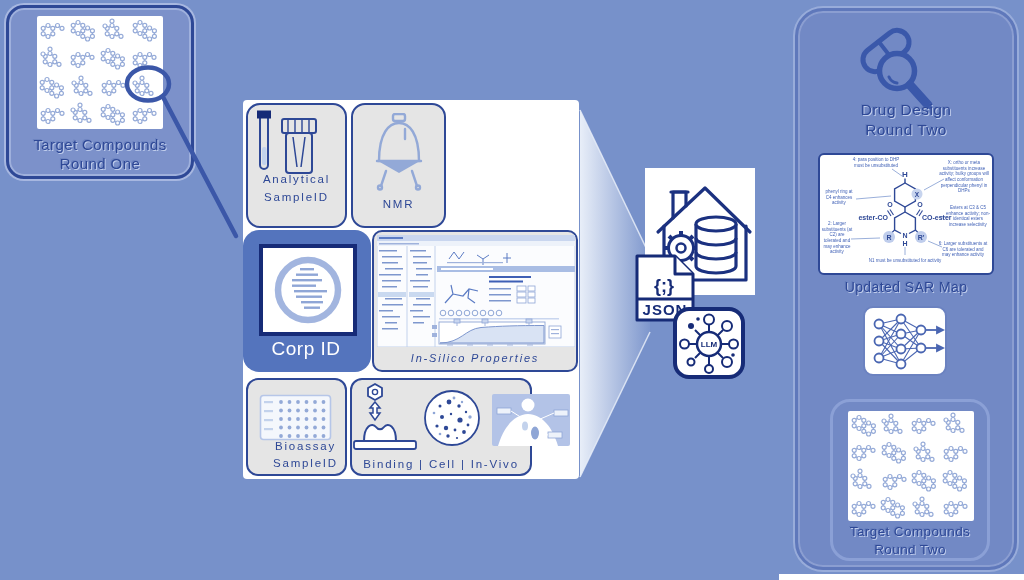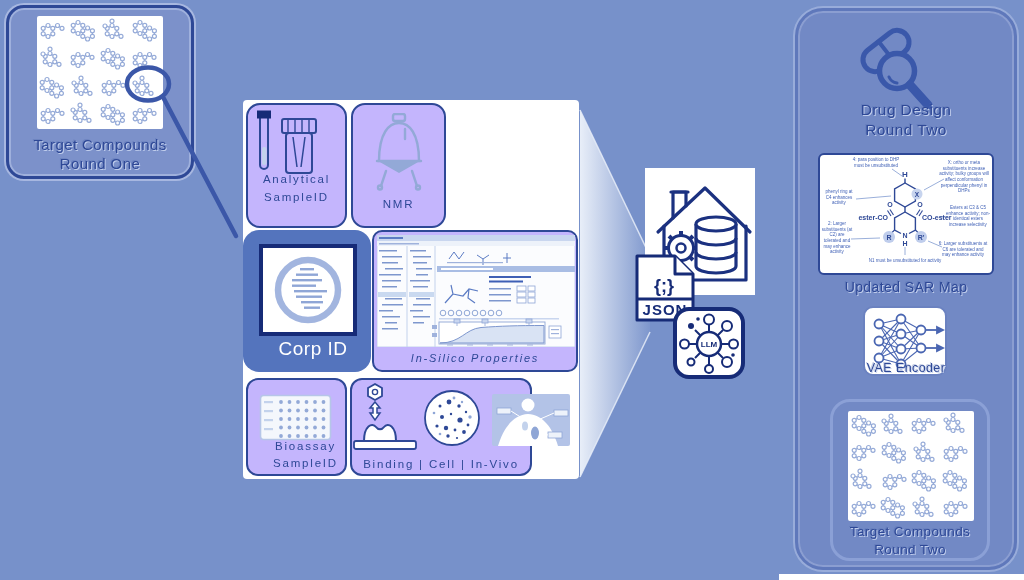--- a/index.html
+++ b/index.html
@@ -18,31 +18,31 @@
   .mol-square{background:#FFFFFF;border-radius:2px;}
   .emboss{
     color:#2E4896;font-weight:400;text-align:center;
     text-shadow:1px 1px 0 rgba(200,212,240,.9), -1px -1px 0 rgba(84,110,176,.35);
     letter-spacing:.4px;
   }
   .left-cap1{left:0;top:128px;width:182px;font-size:15px;}
   .left-cap2{left:0;top:147px;width:182px;font-size:15px;}
   
   .center-panel{left:243px;top:100px;width:336px;height:379px;background:#FFFFFF;border-radius:4px;}
-  .cell{position:absolute;background:#c4b5fd;border:2.5px solid #2E4896;border-radius:14px;box-sizing:border-box;}
+  .cell{position:absolute;background:#e5e5e5;border:2.5px solid #2E4896;border-radius:14px;box-sizing:border-box;}
   .cell-label{
     position:absolute;width:100%;text-align:center;color:#2E4896;
     font-size:11.5px;font-weight:500;letter-spacing:1.8px;white-space:nowrap;
   }
   .cell-analytical{left:3px;top:3px;width:101px;height:125px;}
   .cell-nmr{left:108px;top:3px;width:95px;height:125px;}
   .cell-lcms{left:207px;top:3px;width:126px;height:125px;}
   .cell-corp{left:0;top:130px;width:128px;height:142px;background:#5474BD;border:none;border-radius:16px;}
   .corp-square{left:16px;top:14px;width:90px;height:84px;background:#fff;border:4px solid #162B77;}
-  .corp-label{position:absolute;left:16px;top:108px;width:108px;text-align:center;color:#FFFFFF;font-size:19px;letter-spacing:.5px;}
+  .corp-label{position:absolute;left:9px;top:108px;width:108px;text-align:center;color:#FFFFFF;font-size:19px;letter-spacing:.5px;}
   .cell-insilico{left:129px;top:130px;width:206px;height:142px;border-radius:10px;}
   .cell-bioassay{left:3px;top:278px;width:101px;height:98px;border-radius:12px;padding-left:9px;}
   .cell-binding{left:107px;top:278px;width:182px;height:98px;border-radius:12px;}
   
   .house-card{left:645px;top:168px;width:110px;height:127px;background:#FFFFFF;}
   
   .right-panel{
     left:795px;top:8px;width:222px;height:562px;border-radius:28px;
     background:#7289C5;border:3px solid #5F78BB;
     box-shadow:0 0 0 2px rgba(180,195,232,.55), inset 0 0 0 2px rgba(170,185,225,.45);
@@ -593,21 +593,20 @@
             <circle cx="56" cy="40" r="4.5"></circle>
         </g>
         <g stroke="#4A66B2" stroke-width="1.8" fill="#4A66B2">
           <line x1="61" y1="22" x2="72" y2="22"></line>
             <polygon points="72,19 78,22 72,25"></polygon>
           <line x1="61" y1="40" x2="72" y2="40"></line>
             <polygon points="72,37 78,40 72,43"></polygon>
         </g>
       </svg>
     </div>
-    <div class="abs emboss vae-label">VAE Encoder</div>
 
     <div class="abs round2-panel">
       <div class="abs mol-square r2-square">
         <svg width="126" height="110" viewBox="0 0 126 110">
           <use href="#molB" x="4" y="2"></use>
             <use href="#molC" x="34" y="3"></use>
             <use href="#molA" x="64" y="3"></use>
             <use href="#molC" x="96" y="2"></use>
           <use href="#molA" x="4" y="30"></use>
             <use href="#molB" x="34" y="29"></use>

